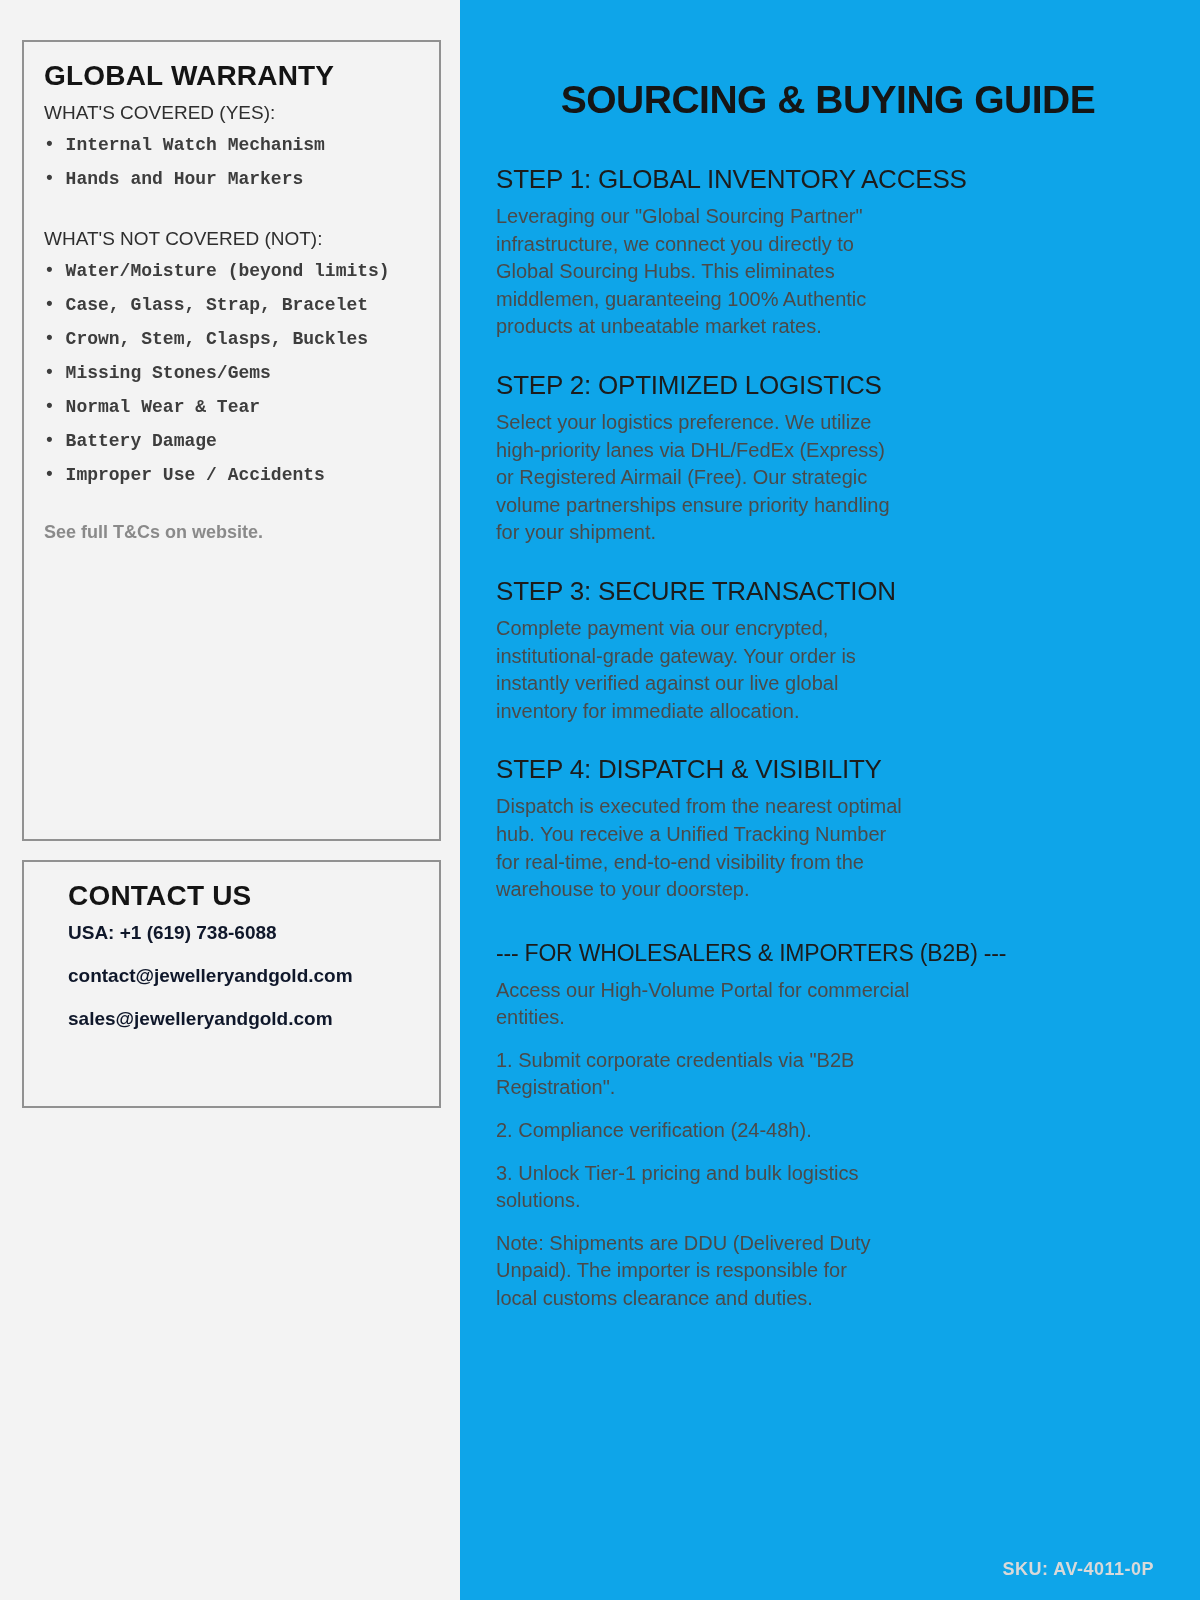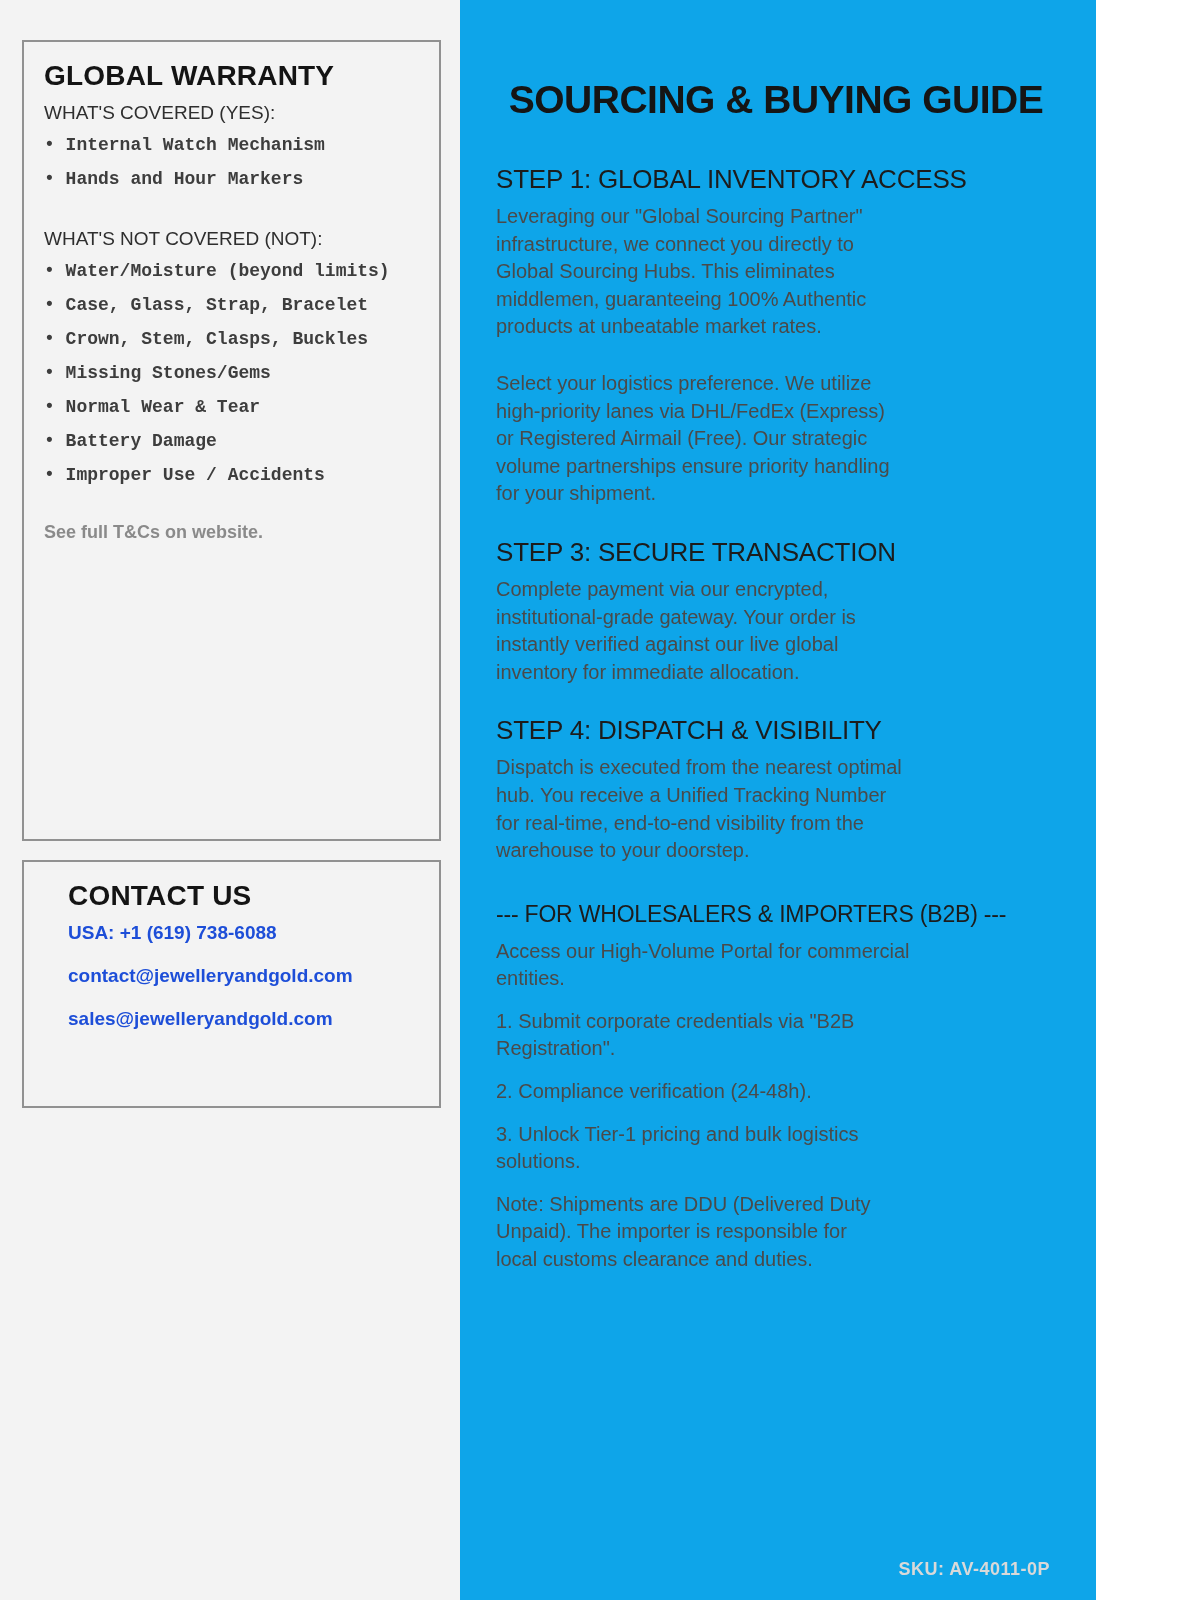--- a/index.html
+++ b/index.html
@@ -3,21 +3,21 @@
 <meta charset="utf-8">
 <style>
   html, body {
     margin: 0;
     padding: 0;
     background: #ffffff;
     font-family: "Liberation Sans", sans-serif;
   }
   .page {
     position: relative;
-    width: 1096px;
+    width: 1200px;
     height: 1600px;
     display: flex;
     overflow: hidden;
     background: #ffffff;
   }
 
   
   .sidebar {
     width: 460px;
     min-width: 460px;
@@ -74,21 +74,21 @@
     font-size: 19px;
     font-weight: 700;
     color: #3d3d3d;
     line-height: 1.38;
     white-space: pre-wrap;
     margin: 14px 0 0 0;
   }
   .contact-line {
     font-size: 19px;
     font-weight: 700;
-    color: #1d4ed8;
+    color: #0f172a;
     margin: 10px 0 21px 0;
   }
 
   
   .main {
     flex: 1;
     box-sizing: border-box;
     padding: 66px 40px 0 36px;
     background: #0ea5e9;
   }
@@ -180,20 +180,21 @@
     <section class="step">
       <h3 class="step-heading">STEP 1: GLOBAL INVENTORY ACCESS</h3>
       <p class="body-text">Leveraging our "Global Sourcing Partner"
 infrastructure, we connect you directly to
 Global Sourcing Hubs. This eliminates
 middlemen, guaranteeing 100% Authentic
 products at unbeatable market rates.</p>
     </section>
 
     <section class="step">
+      <h3 class="step-heading">STEP 2: OPTIMIZED LOGISTICS</h3>
       <p class="body-text">Select your logistics preference. We utilize
 high-priority lanes via DHL/FedEx (Express)
 or Registered Airmail (Free). Our strategic
 volume partnerships ensure priority handling
 for your shipment.</p>
     </section>
 
     <section class="step">
       <h3 class="step-heading">STEP 3: SECURE TRANSACTION</h3>
       <p class="body-text">Complete payment via our encrypted,

